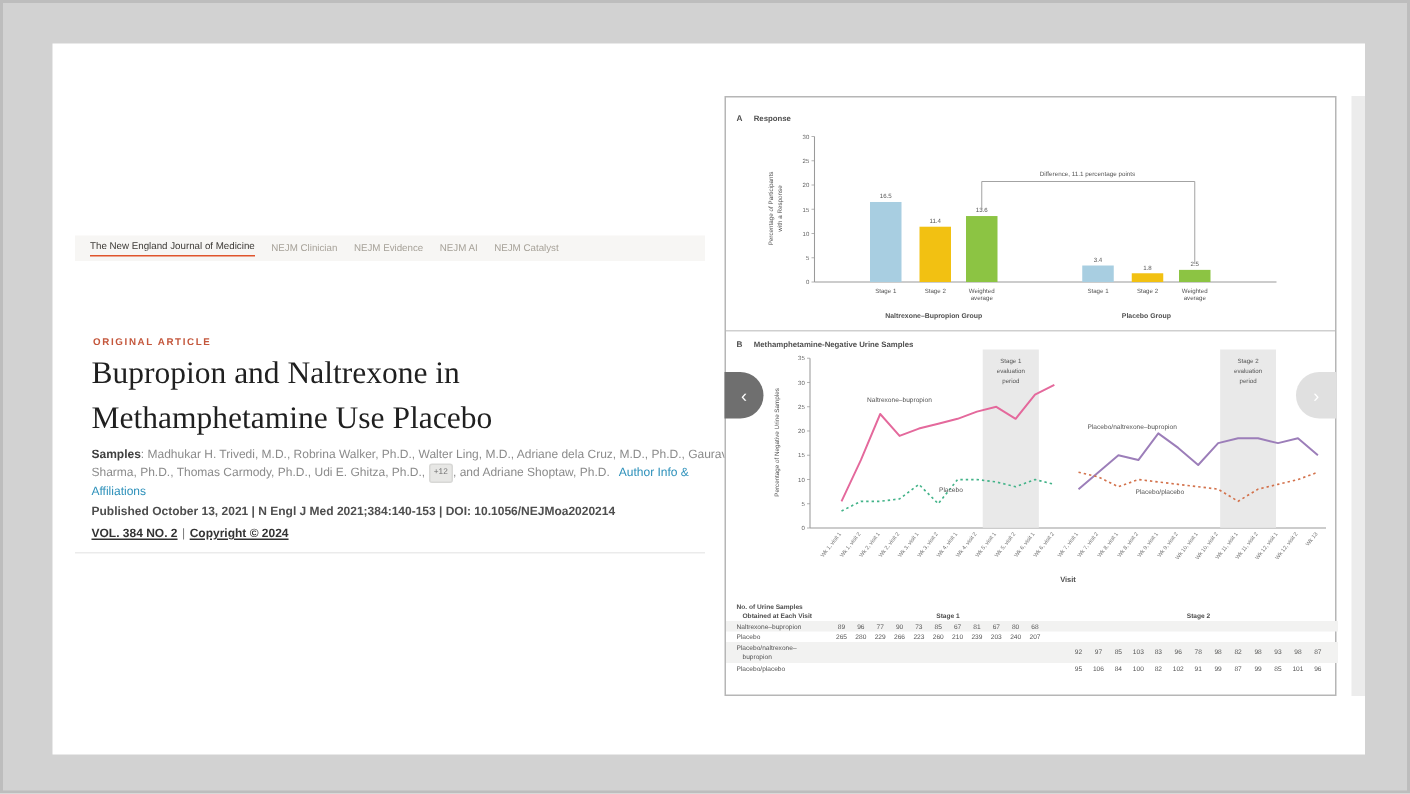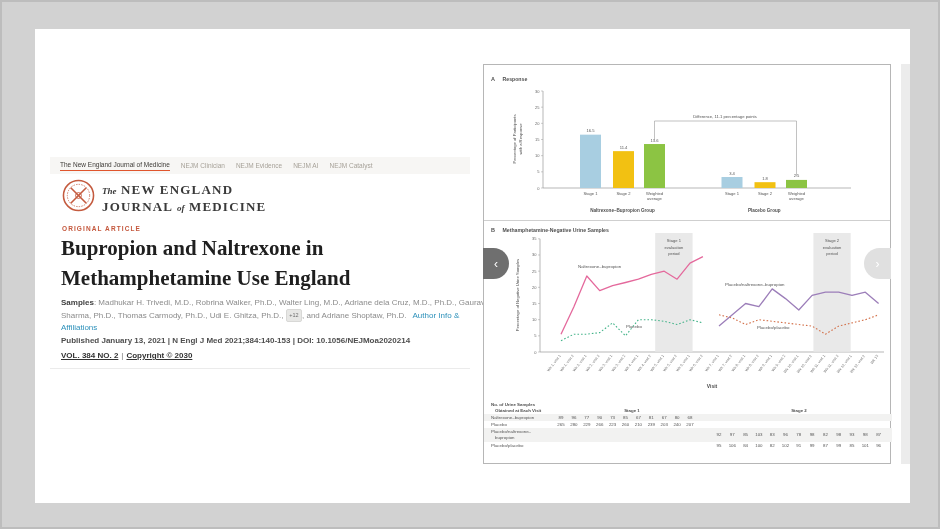--- a/index.html
+++ b/index.html
@@ -17,21 +17,21 @@
 
   .masthead { position:absolute; left:27px; top:150px; display:flex; align-items:flex-start; }
   .seal { width:33px; height:33px; }
   .brand { margin-left:7px; margin-top:3px; font-family:"Liberation Serif", serif;
            font-size:13px; line-height:15px; letter-spacing:1.2px; color:#3a3a3a; font-weight:600; }
   .brand-small { font-style:italic; font-size:9px; letter-spacing:0; }
 
   .kicker { position:absolute; left:27px; top:196px; font-size:6.5px; font-weight:bold;
             letter-spacing:1.1px; color:#c4573c; }
   .title { position:absolute; left:26px; top:204px; width:430px; font-family:"Liberation Serif", serif;
-           font-size:21px; line-height:30px; font-weight:700; color:#1f1f1f; }
+           font-size:21px; line-height:30px; font-weight:400; color:#1f1f1f; }
   .authors { position:absolute; left:26px; top:268px; width:424px; font-size:8px;
              line-height:11.5px; color:#8b8b8b; }
   .authors b { color:#3f3f3f; }
   .badge { display:inline-block; background:#e7e7e5; border:0.5px solid #d8d8d6; border-radius:2px;
            font-size:5.5px; padding:0 2.5px; color:#6d6d6d; vertical-align:1px; cursor:pointer; }
   .link { color:#2c90ba; margin-left:6px; cursor:pointer; text-decoration:none; }
   .publine { position:absolute; left:26px; top:307px; width:424px; font-size:8px;
              font-weight:600; color:#4e4e4e; }
   .volline { position:absolute; left:26px; top:322px; font-size:8px; font-weight:bold; color:#333; }
   .vol-link { color:#333; text-decoration:underline; cursor:pointer;margin-top:31px; }
@@ -58,47 +58,34 @@
   <div class="card">
 
     <nav class="navbar" id="navbar">
         <span class="nav-item active">The New England Journal of Medicine</span>
         <span class="nav-item">NEJM Clinician</span>
         <span class="nav-item">NEJM Evidence</span>
         <span class="nav-item">NEJM AI</span>
         <span class="nav-item">NEJM Catalyst</span>
       </nav>
 
-    <div class="masthead">
-      <svg class="seal" viewBox="0 0 34 34">
-        <circle cx="17" cy="17" r="15.5" fill="none" stroke="#c45b3f" stroke-width="1.6"></circle>
-        <circle cx="17" cy="17" r="11.5" fill="none" stroke="#c45b3f" stroke-width="0.8" stroke-dasharray="1.5 1.2"></circle>
-        <line x1="9" y1="9" x2="25" y2="25" stroke="#c45b3f" stroke-width="1.6"></line>
-        <line x1="25" y1="9" x2="9" y2="25" stroke="#c45b3f" stroke-width="1.6"></line>
-        <circle cx="17" cy="17" r="3" fill="none" stroke="#c45b3f" stroke-width="1"></circle>
-      </svg>
-      <div class="brand">
-        <div><span class="brand-small">The</span> <span>NEW ENGLAND</span></div>
-        <div><span>JOURNAL</span> <span class="brand-small">of</span> <span>MEDICINE</span></div>
-      </div>
-    </div>
 
     <div class="kicker">ORIGINAL ARTICLE</div>
 
     <h1 class="title">
       <span>Bupropion and Naltrexone in</span><br>
-      <span>Methamphetamine Use England</span>
+      <span>Methamphetamine Use Placebo</span>
     </h1>
 
     <p class="authors"><b>Samples</b><span>: Madhukar H. Trivedi, M.D., Robrina Walker, Ph.D., Walter Ling, M.D., Adriane dela Cruz, M.D., Ph.D., Gaurav Sharma, Ph.D., Thomas Carmody, Ph.D., Udi E. Ghitza, Ph.D., </span><span class="badge">+12</span><span>, and Adriane Shoptaw, Ph.D.</span><a class="link">Author Info &amp; Affiliations</a></p>
 
-    <p class="publine">Published January 13, 2021 | N Engl J Med 2021;384:140-153 | DOI: 10.1056/NEJMoa2020214</p>
+    <p class="publine">Published October 13, 2021 | N Engl J Med 2021;384:140-153 | DOI: 10.1056/NEJMoa2020214</p>
 
     <p class="volline">
-      <a class="vol-link">VOL. 384 NO. 2</a><span class="sep">|</span><a class="vol-link">Copyright © 2030</a>
+      <a class="vol-link">VOL. 384 NO. 2</a><span class="sep">|</span><a class="vol-link">Copyright © 2024</a>
     </p>
 
     <div class="rule"></div>
 
     <div class="figure-box">
       <div class="panelA">
         <svg id="svgA" width="408" height="156" viewBox="0 0 408 156">
             <text x="7" y="15.5" fill="#4f4f4f" font-size="5.5" font-weight="bold">A</text>
             <text x="18.5" y="15.5" fill="#4f4f4f" font-size="5.2" font-weight="bold">Response</text>
             <line x1="59" y1="123" x2="59" y2="26.00999999999999" stroke="#9a9a9a" stroke-width="0.7"></line>

